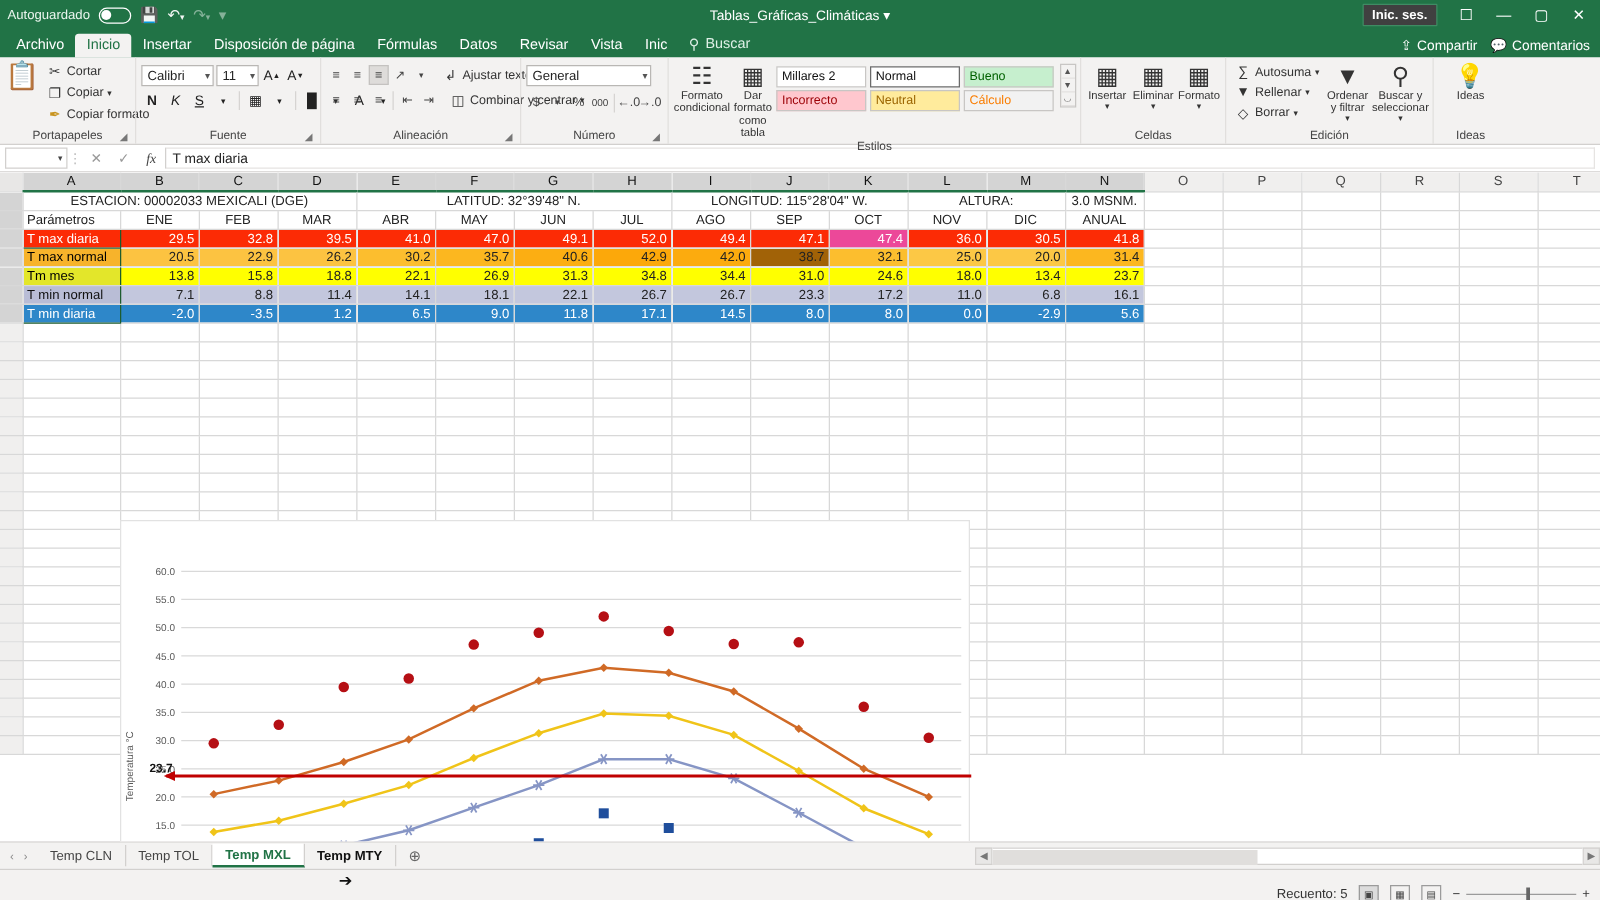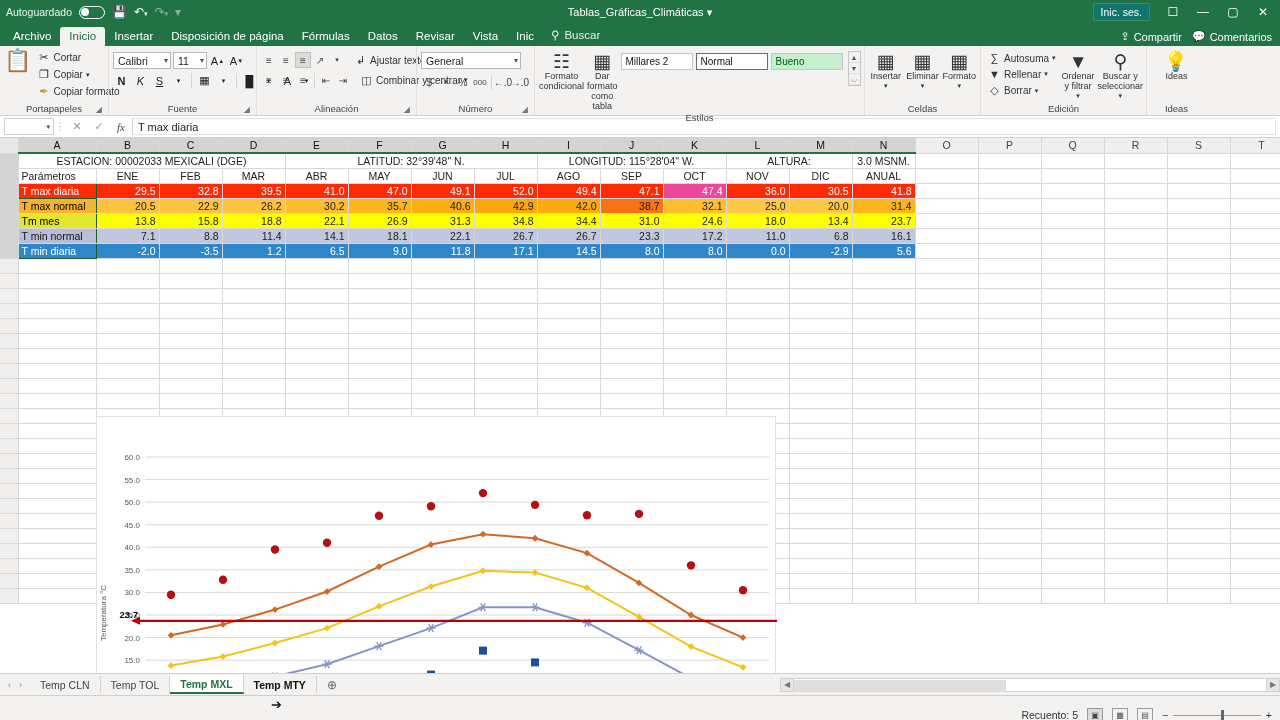--- a/index.html
+++ b/index.html
@@ -24,22 +24,22 @@
   }
   .toggle:after{content:"";position:absolute;left:1.5px;top:1.5px;width:8px;height:8px;border-radius:50%;background:#fff;}
   .tb-ico{font-size:12px;opacity:.95;cursor:default;}
   .tb-ico.dim{opacity:.45;}
   .tb-title{
     position:absolute;left:0;right:0;text-align:center;font-size:11px;
     pointer-events:none;
   }
   .tb-right{margin-left:auto;display:flex;align-items:center;gap:0;padding-right:2px;z-index:2;}
   .signin{
-    background:#0f766e;border:1px solid #3f8c63;color:#fff;font-size:10.5px;
-    padding:2px 7px;margin-right:8px;border-radius:1px;
+    background:#404040;border:1px solid #3f8c63;color:#fff;font-size:10.5px;
+    padding:2px 7px;margin-right:8px;border-radius:1px;font-weight:bold;
   }
   .winbtn{width:30px;height:24px;display:flex;align-items:center;justify-content:center;font-size:12px;}
   
   .menubar{
     height:22px;background:#217346;display:flex;align-items:flex-end;
     color:#fff;font-size:11.5px;padding-left:4px;position:relative;
   }
   .menubar .mitem{padding:2px 9px 4px;white-space:nowrap;}
   .menubar .mitem.active{
     background:#f3f2f1;color:#217346;border-radius:3px 3px 0 0;font-weight:normal;
@@ -348,20 +348,25 @@
       <div class="bigbtn">
         <span class="gl">▦</span>
         <span>Dar formato como tabla</span>
       </div>
       <div class="stylegal">
         <div class="stylerow">
           <span class="stylecell" style="background:#ffffff;color:#111">Millares 2</span>
           <span class="stylecell" style="background:#ffffff;color:#111;border-color:#6b6b6b">Normal</span>
           <span class="stylecell" style="background:#c6efce;color:#006100">Bueno</span>
         </div>
+        <div class="stylerow">
+          <span class="stylecell" style="background:#ffc7ce;color:#9c0006">Incorrecto</span>
+          <span class="stylecell" style="background:#ffeb9c;color:#9c6500">Neutral</span>
+          <span class="stylecell" style="background:#f2f2f2;color:#fa7d00">Cálculo</span>
+        </div>
       </div>
       <div class="gal-scroll">
         <div>▲</div>
         <div>▼</div>
         <div>◡</div>
       </div>
     </div>
     <div class="rg-label">
       <span>Estilos</span>
     </div>
@@ -569,21 +574,21 @@
         <td class="rowhdr selrow"></td>
         <td class="lbl" style="background:#f7b32b;color:#000;border-left:1.5px solid #1e5c2e;border-right:1.5px solid #1e5c2e">T max normal</td>
         <td class="num" style="background:#fcc341">20.5</td>
         <td class="num" style="background:#fcc341">22.9</td>
         <td class="num" style="background:#fcc341">26.2</td>
         <td class="num" style="background:#fcbe2e">30.2</td>
         <td class="num" style="background:#fcb71f">35.7</td>
         <td class="num" style="background:#fcae12">40.6</td>
         <td class="num" style="background:#fca80a">42.9</td>
         <td class="num" style="background:#fcab0e">42.0</td>
-        <td class="num" style="background:#f97316">38.7</td>
+        <td class="num" style="background:#a16207">38.7</td>
         <td class="num" style="background:#fcbe2e">32.1</td>
         <td class="num" style="background:#fcc845">25.0</td>
         <td class="num" style="background:#fcc845">20.0</td>
         <td class="num" style="background:#fcb71f">31.4</td>
         <td></td>
           <td></td>
         <td></td>
           <td></td>
         <td></td>
           <td></td>

